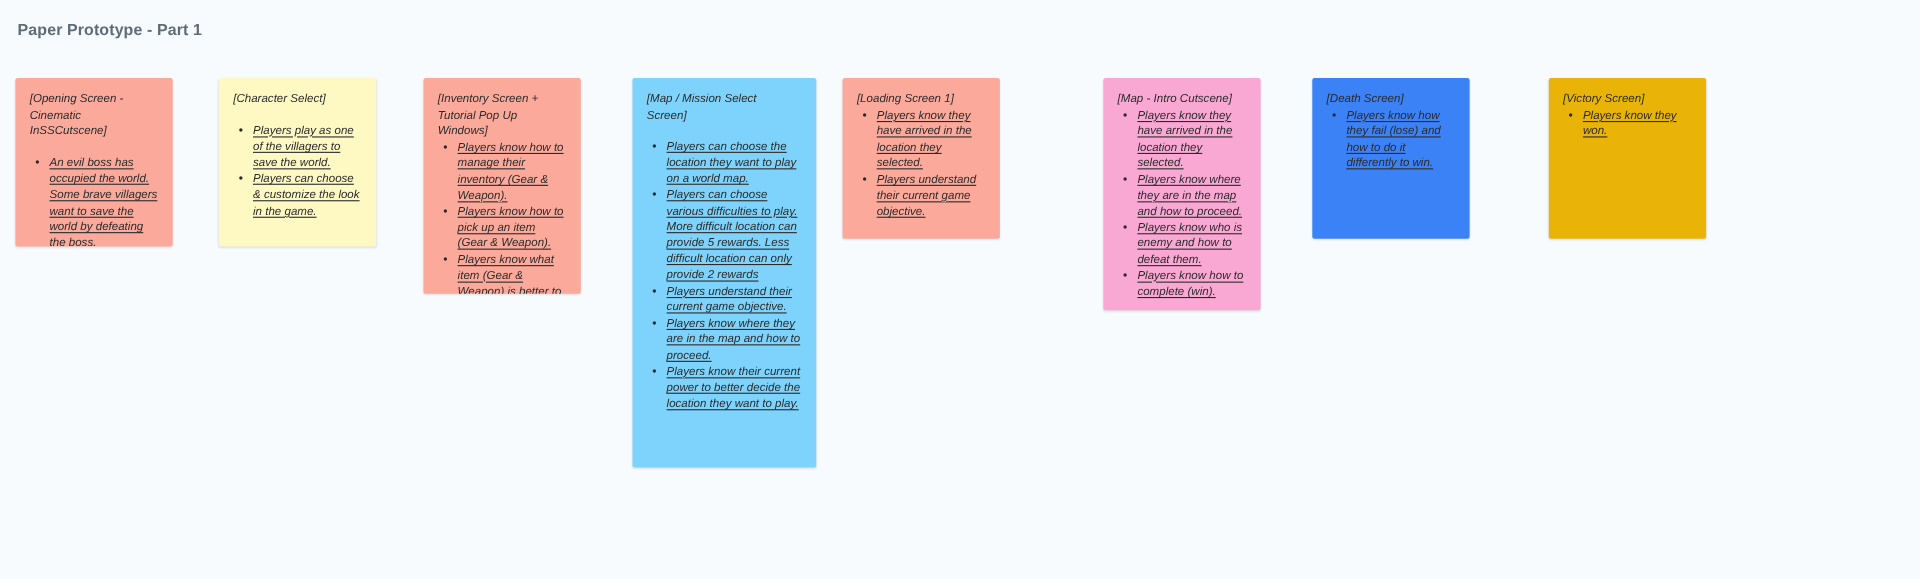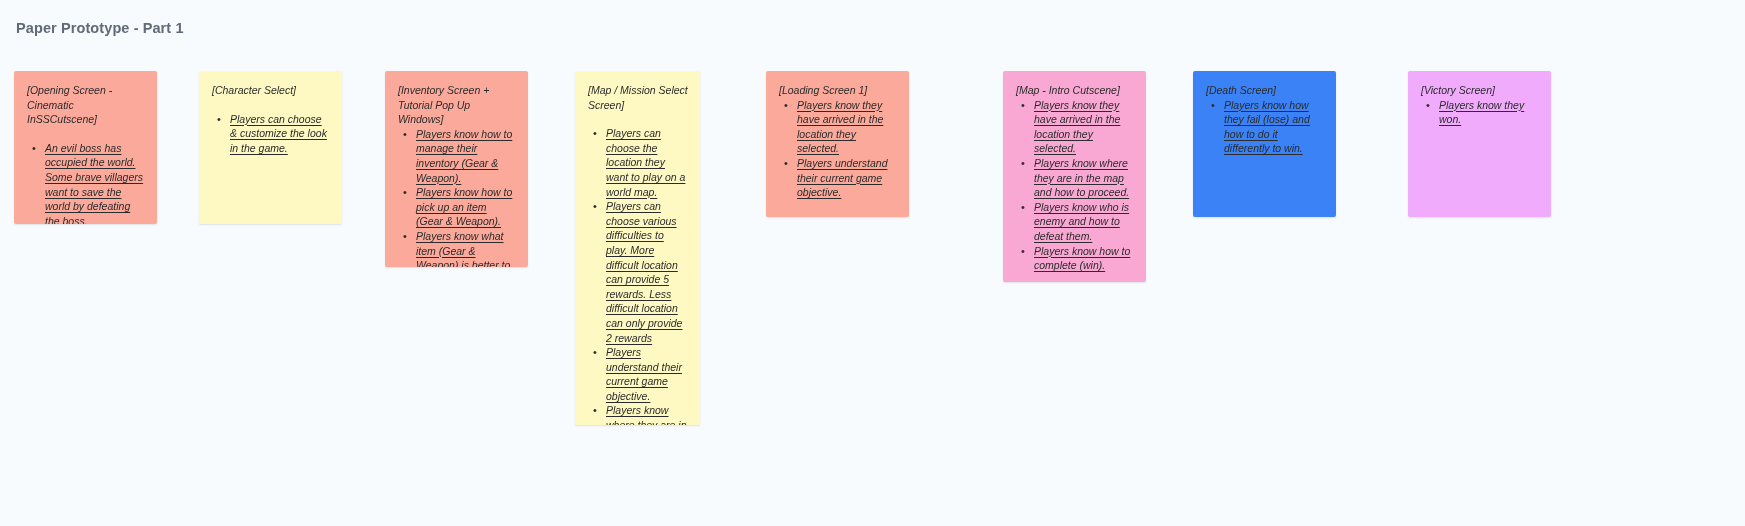--- a/index.html
+++ b/index.html
@@ -84,33 +84,34 @@
       <div class="note" style="left: 14px; top: 71px; width: 143px; height: 153px; background: rgb(251, 169, 155);">
         <div class="note-title">[Opening Screen -
 Cinematic InSSCutscene]</div>
         <ul class="note-list gap">
           <li>An evil boss has occupied the world. Some brave villagers want to save the world by defeating the boss.</li>
         </ul>
       </div>
       <div class="note" style="left: 199px; top: 71px; width: 143px; height: 153px; background: #fef9c3;">
         <div class="note-title">[Character Select]</div>
         <ul class="note-list gap">
+          <li>Players play as one of the villagers to save the world.</li>
           <li>Players can choose &amp; customize the look in the game.</li>
         </ul>
       </div>
       <div class="note" style="left: 385px; top: 71px; width: 143px; height: 196px; background: rgb(251, 169, 155);">
         <div class="note-title">[Inventory Screen +
 Tutorial Pop Up Windows]</div>
         <ul class="note-list">
           <li>Players know how to manage their inventory (Gear &amp; Weapon).</li>
           <li>Players know how to pick up an item (Gear &amp; Weapon).</li>
           <li>Players know what item (Gear &amp; Weapon) is better to use.</li>
         </ul>
       </div>
-      <div class="note" style="left: 575px; top: 71px; width: 125px; height: 354px; background: #fef9c3;">
+      <div class="note" style="left: 575px; top: 71px; width: 167px; height: 354px; background: #7dd3fc;">
         <div class="note-title">[Map / Mission Select
 Screen]</div>
         <ul class="note-list gap">
           <li>Players can choose the location they want to play on a world map.</li>
           <li>Players can choose various difficulties to play. More difficult location can provide 5 rewards. Less difficult location can only provide 2 rewards</li>
           <li>Players understand their current game objective.</li>
           <li>Players know where they are in the map and how to proceed.</li>
           <li>Players know their current power to better decide the location they want to play.</li>
         </ul>
       </div>
@@ -129,20 +130,20 @@
           <li>Players know who is enemy and how to defeat them.</li>
           <li>Players know how to complete (win).</li>
         </ul>
       </div>
       <div class="note" style="left: 1193px; top: 71px; width: 143px; height: 146px; background: #3b82f6;">
         <div class="note-title">[Death Screen]</div>
         <ul class="note-list">
           <li>Players know how they fail (lose) and how to do it differently to win.</li>
         </ul>
       </div>
-      <div class="note" style="left: 1408px; top: 71px; width: 143px; height: 146px; background: #f0abfc;">
+      <div class="note" style="left: 1408px; top: 71px; width: 143px; height: 146px; background: #eab308;">
         <div class="note-title">[Victory Screen]</div>
         <ul class="note-list">
           <li>Players know they won.</li>
         </ul>
       </div>
     </div>
 </div>
 
 </body></html>

